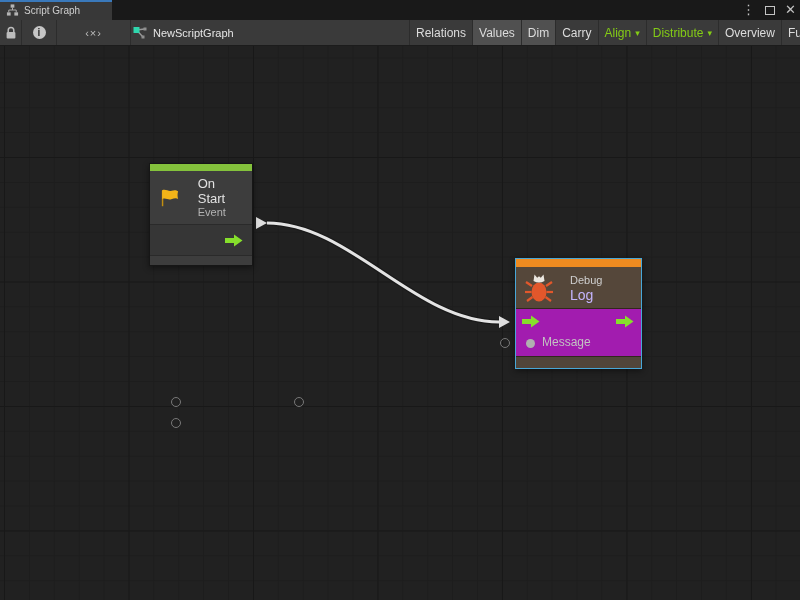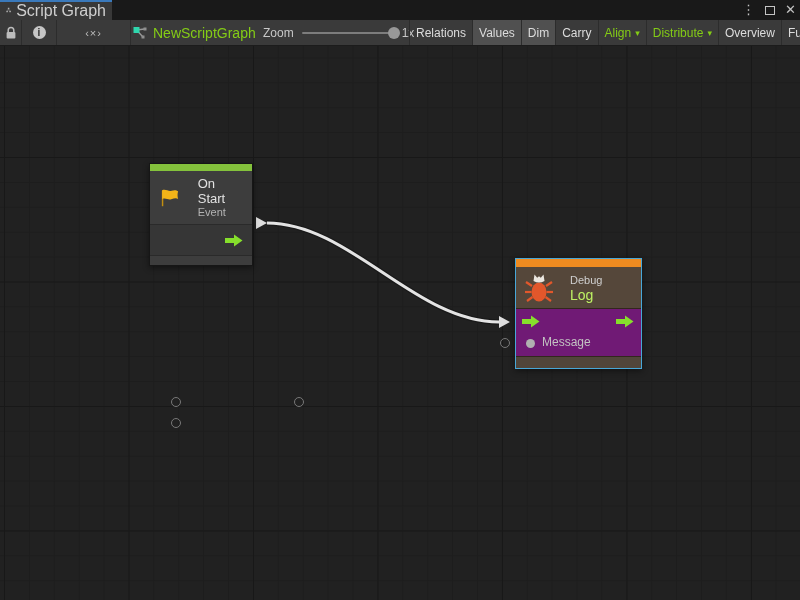--- a/index.html
+++ b/index.html
@@ -5,37 +5,37 @@
   * { margin:0; padding:0; box-sizing:border-box; }
   html,body { width:800px; height:600px; background:#111; overflow:hidden;
     font-family:"Liberation Sans", sans-serif; }
   .window { position:relative; width:800px; height:600px; background:#212121; overflow:hidden; }
 
   
   .tabbar { position:absolute; left:0; top:0; width:800px; height:20px; background:#191919; }
   .tab { position:absolute; left:0; top:0; width:112px; height:20px; background:#383838;
          display:flex; align-items:center; gap:5px; padding:0 6px; cursor:default; }
   .tab-accent { position:absolute; left:0; top:0; width:112px; height:2px; background:#3a79bb; }
-  .tab-label { color:#cfcfcf; font-size:16px; white-space:nowrap; padding-top:1px; }
+  .tab-label { color:#cfcfcf; font-size:10px; white-space:nowrap; padding-top:1px; }
   .win-controls { position:absolute; right:4px; top:0; height:20px; display:flex; align-items:center; gap:10px; }
   .win-glyph { color:#c4c4c4; font-size:13px; line-height:20px; cursor:default; }
   .maxbox { display:inline-block; width:10px; height:9px; border:1.5px solid #c4c4c4; margin-top:3px; }
 
   
   .toolbar { position:absolute; left:0; top:20px; width:800px; height:26px; background:#3a3a3a;
              border-bottom:1px solid #1c1c1c; color:#d8d8d8; font-size:12px; }
   .tb-left { position:absolute; left:0; top:0; height:25px; display:flex; }
   .tb-iconbtn { height:25px; display:flex; align-items:center; justify-content:center;
                 border-right:1px solid #2c2c2c; cursor:default; }
   .w-lock { width:22px; } .w-info { width:35px; } .w-code { width:74px; }
   .info-circle { width:13px; height:13px; border-radius:50%; background:#c6c6c6; color:#2c2c2c;
                  font-size:10px; font-weight:bold; display:flex; align-items:center; justify-content:center; }
   .code-glyph { color:#bdbdbd; font-size:11px; letter-spacing:1px; }
   .graph-ref { position:absolute; left:133px; top:0; height:25px; display:flex; align-items:center; gap:6px; }
-  .graph-ref-label { color:#84cc16; font-size:14px; }
+  .graph-ref-label { color:#e5e5e5; font-size:11px; }
   .zoom-group { position:absolute; left:263px; top:0; height:25px; display:flex; align-items:center; }
   .zoom-label { color:#c8c8c8; margin-right:8px; }
   .zoom-track { position:relative; width:92px; height:2px; background:#7d7d7d; border-radius:1px; }
   .zoom-handle { position:absolute; right:-6px; top:-5px; width:12px; height:12px; border-radius:50%; background:#989898; }
   .zoom-value { color:#c8c8c8; margin-left:8px; }
   .tb-right { position:absolute; left:409px; top:0; height:25px; display:flex; }
   .tb-btn { height:25px; display:flex; align-items:center; padding:4px 6px; gap:4px;
             border-left:1px solid #2c2c2c; white-space:nowrap; cursor:default; color:#dcdcdc; }
   .tb-btn.active { background:#505050; }
   .tb-btn.disabled { color:#84cc16; }
@@ -61,24 +61,24 @@
                  background:#3d3d3d; border-bottom:1px solid #2a2a2a; }
   .node-title { color:#e2e2e2; font-size:13px; line-height:15px; }
   .node-sub { color:#b3b3b3; font-size:11px; line-height:13px; }
   .node-footer { height:10px; background:#3d3d3d; border-top:1px solid #2a2a2a; }
 
   .onstart { left:149px; top:163px; width:104px; }
   .onstart-body { height:30px; position:relative; }
 
   .debug { left:515px; top:258px; width:127px; border:1px solid #48a7d8; }
   .debug .node-header { background:#55473a; border-bottom-color:#32271d; padding:4px 8px; }
-  .debug-body { background:#701a75; position:relative; height:47px; }
+  .debug-body { background:#a21caf; position:relative; height:47px; }
   .debug .node-footer { height:12px; background:#51453a; border-top-color:#32271d; }
   .debug-cat { color:#cfcfcf; font-size:11px; line-height:14px; }
-  .debug-title { color:#bef264; font-size:14px; line-height:16px; }
+  .debug-title { color:#c4b5fd; font-size:14px; line-height:16px; }
 
   .addnode { left:188px; top:336px; width:100px; opacity:0.42; }
   .addnode .node-header { padding:10px 8px; gap:8px; }
   .add-body { position:relative; height:46px; }
 
   .exec-arrow { position:absolute; width:18px; height:13px; }
   .port-dot { position:absolute; width:9px; height:9px; border-radius:50%; }
   .port-label { position:absolute; font-size:12px; color:#c2c2c2; }
   .value-box { display:inline-block; min-width:13px; padding:1px 4px; border:1px solid #606060;
                color:#b0b0b0; font-size:12px; text-align:center; background:rgba(255,255,255,0.03); }
@@ -127,27 +127,20 @@
     <div class="graph-ref">
       <svg width="14" height="14" viewBox="0 0 14 14">
         <path d="M3.5 4 L11.5 3 M3.5 4 L9.5 10.5" stroke="#9a9a9a" stroke-width="1.3" fill="none"></path>
         <rect x="0.5" y="1" width="6" height="6" fill="#2fd6ad"></rect>
         <rect x="10.5" y="1.5" width="3" height="3" fill="#8f8f8f"></rect>
         <rect x="8.5" y="9.5" width="3" height="3" fill="#8f8f8f"></rect>
       </svg>
       <span class="graph-ref-label">NewScriptGraph</span>
     </div>
 
-    <div class="zoom-group">
-      <span class="zoom-label">Zoom</span>
-      <span class="zoom-track">
-        <span class="zoom-handle"></span>
-      </span>
-      <span class="zoom-value">1x</span>
-    </div>
 
     <div class="tb-right">
       <div class="tb-btn">
         <span>Relations</span>
         </div>
       <div class="tb-btn active">
         <span>Values</span>
         </div>
       <div class="tb-btn active">
         <span>Dim</span>

